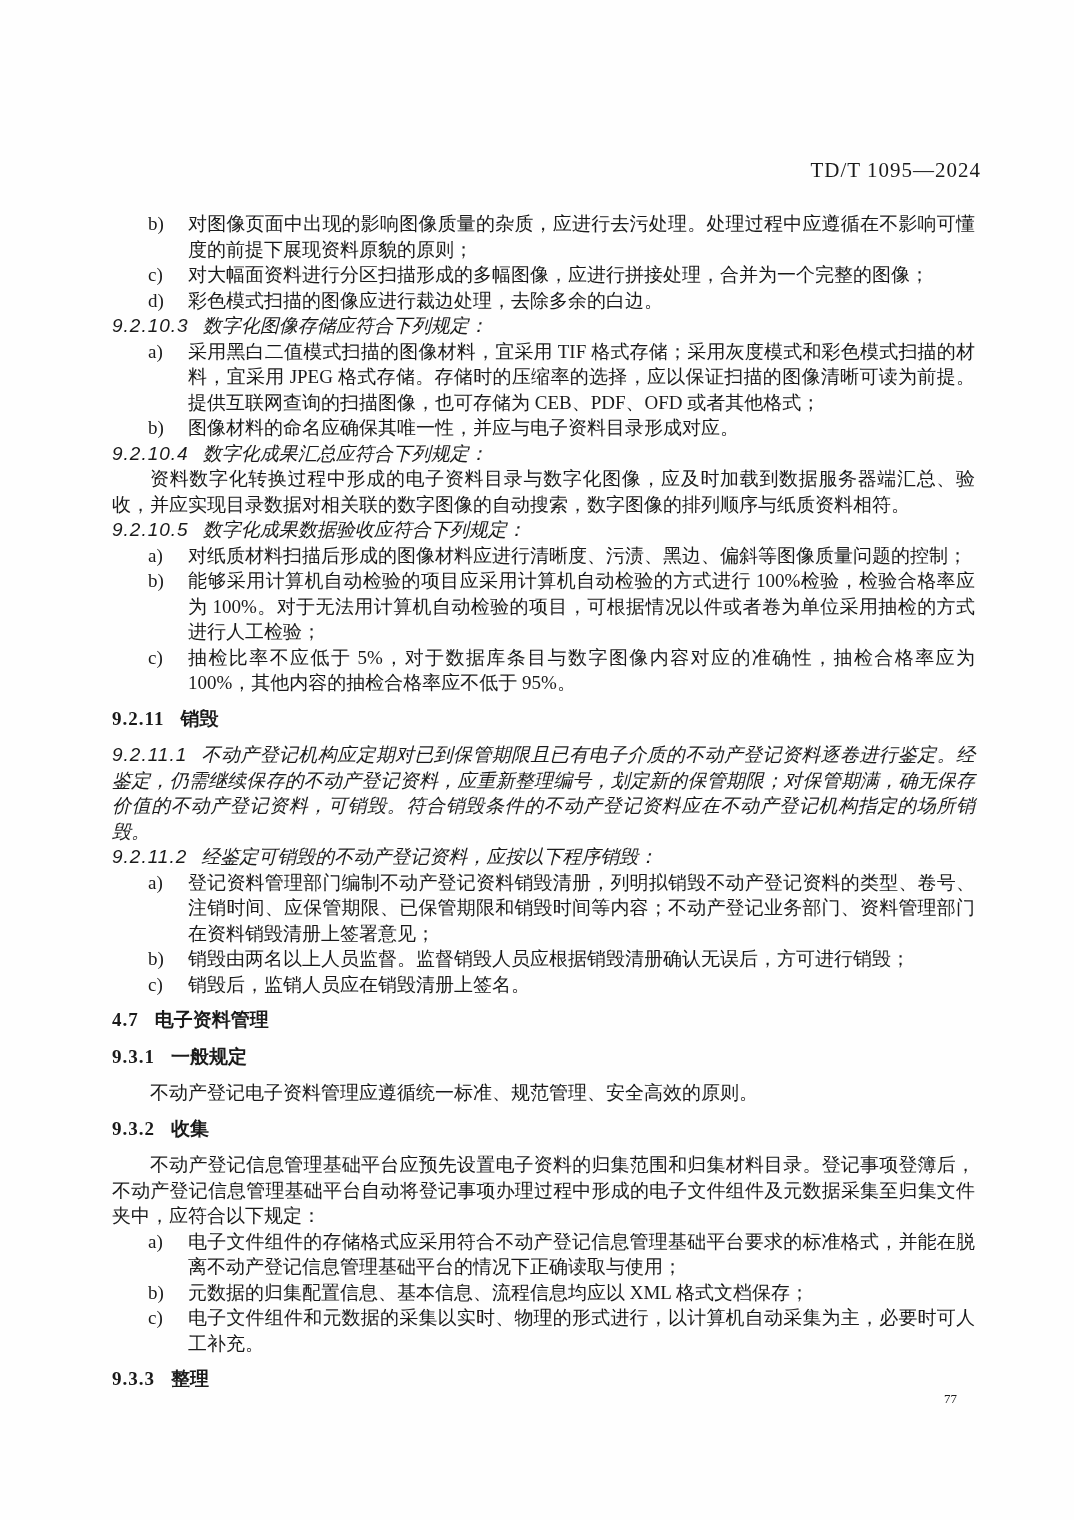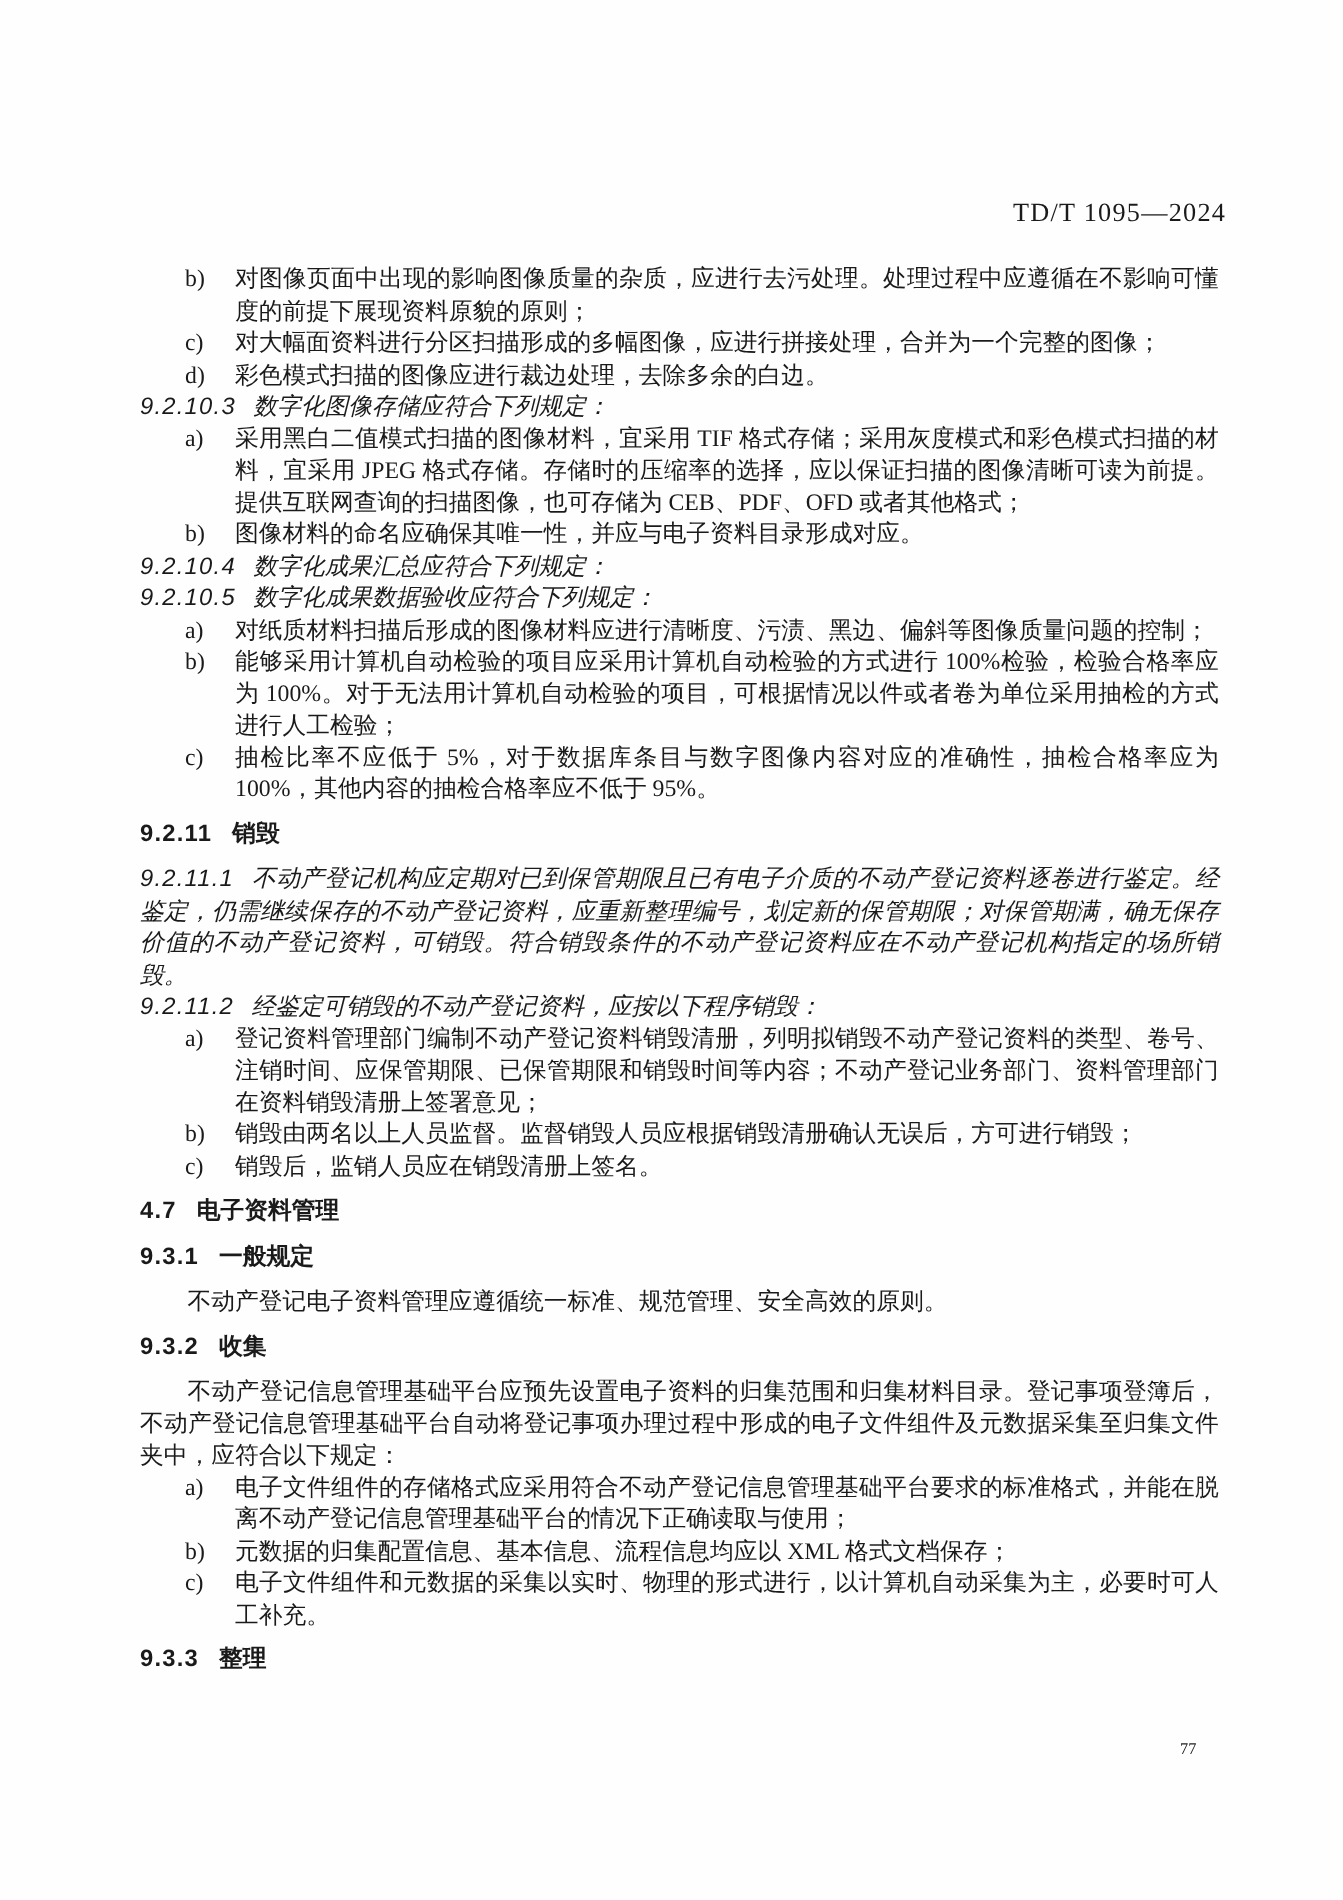--- a/index.html
+++ b/index.html
@@ -50,21 +50,21 @@
     margin: 0;
   }
   .li-letter { position: absolute; left: 36px; top: 0; }
   h3.heading {
     font-family: "Liberation Sans", "DejaVu Sans", sans-serif;
     font-weight: bold;
     font-size: 19px;
     line-height: 25.5px;
     margin: 10px 0 11px 0;
   }
-  .h-num { margin-right: 16px; letter-spacing: 1px; }
+  .h-num { margin-right: 16px; letter-spacing: 1px; font-family: Liberation Serif, serif; }
   .page-footer {
     position: absolute;
     top: 1391px;
     left: 112px;
     right: 117px;
     text-align: right;
     font-size: 13px;
   }
 </style>
 </head>
@@ -76,20 +76,21 @@
   </div>
 
   <main class="doc-body" id="doc-body">
       <div class="li"><span class="li-letter">b)</span><span class="li-text">对图像页面中出现的影响图像质量的杂质，应进行去污处理。处理过程中应遵循在不影响可懂度的前提下展现资料原貌的原则；</span></div>
       <div class="li"><span class="li-letter">c)</span><span class="li-text">对大幅面资料进行分区扫描形成的多幅图像，应进行拼接处理，合并为一个完整的图像；</span></div>
       <div class="li"><span class="li-letter">d)</span><span class="li-text">彩色模式扫描的图像应进行裁边处理，去除多余的白边。</span></div>
       <div class="clause"><span class="c-num">9.2.10.3</span><span class="c-text">数字化图像存储应符合下列规定：</span></div>
       <div class="li"><span class="li-letter">a)</span><span class="li-text">采用黑白二值模式扫描的图像材料，宜采用 TIF 格式存储；采用灰度模式和彩色模式扫描的材料，宜采用 JPEG 格式存储。存储时的压缩率的选择，应以保证扫描的图像清晰可读为前提。提供互联网查询的扫描图像，也可存储为 CEB、PDF、OFD 或者其他格式；</span></div>
       <div class="li"><span class="li-letter">b)</span><span class="li-text">图像材料的命名应确保其唯一性，并应与电子资料目录形成对应。</span></div>
       <div class="clause"><span class="c-num">9.2.10.4</span><span class="c-text">数字化成果汇总应符合下列规定：</span></div>
+      <p class="para">资料数字化转换过程中形成的电子资料目录与数字化图像，应及时加载到数据服务器端汇总、验收，并应实现目录数据对相关联的数字图像的自动搜索，数字图像的排列顺序与纸质资料相符。</p>
       <div class="clause"><span class="c-num">9.2.10.5</span><span class="c-text">数字化成果数据验收应符合下列规定：</span></div>
       <div class="li"><span class="li-letter">a)</span><span class="li-text">对纸质材料扫描后形成的图像材料应进行清晰度、污渍、黑边、偏斜等图像质量问题的控制；</span></div>
       <div class="li"><span class="li-letter">b)</span><span class="li-text">能够采用计算机自动检验的项目应采用计算机自动检验的方式进行 100%检验，检验合格率应为 100%。对于无法用计算机自动检验的项目，可根据情况以件或者卷为单位采用抽检的方式进行人工检验；</span></div>
       <div class="li"><span class="li-letter">c)</span><span class="li-text">抽检比率不应低于 5%，对于数据库条目与数字图像内容对应的准确性，抽检合格率应为 100%，其他内容的抽检合格率应不低于 95%。</span></div>
       <h3 class="heading"><span class="h-num">9.2.11</span><span class="h-title">销毁</span></h3>
       <div class="clause"><span class="c-num">9.2.11.1</span><span class="c-text">不动产登记机构应定期对已到保管期限且已有电子介质的不动产登记资料逐卷进行鉴定。经鉴定，仍需继续保存的不动产登记资料，应重新整理编号，划定新的保管期限；对保管期满，确无保存价值的不动产登记资料，可销毁。符合销毁条件的不动产登记资料应在不动产登记机构指定的场所销毁。</span></div>
       <div class="clause"><span class="c-num">9.2.11.2</span><span class="c-text">经鉴定可销毁的不动产登记资料，应按以下程序销毁：</span></div>
       <div class="li"><span class="li-letter">a)</span><span class="li-text">登记资料管理部门编制不动产登记资料销毁清册，列明拟销毁不动产登记资料的类型、卷号、注销时间、应保管期限、已保管期限和销毁时间等内容；不动产登记业务部门、资料管理部门在资料销毁清册上签署意见；</span></div>
       <div class="li"><span class="li-letter">b)</span><span class="li-text">销毁由两名以上人员监督。监督销毁人员应根据销毁清册确认无误后，方可进行销毁；</span></div>
       <div class="li"><span class="li-letter">c)</span><span class="li-text">销毁后，监销人员应在销毁清册上签名。</span></div>

